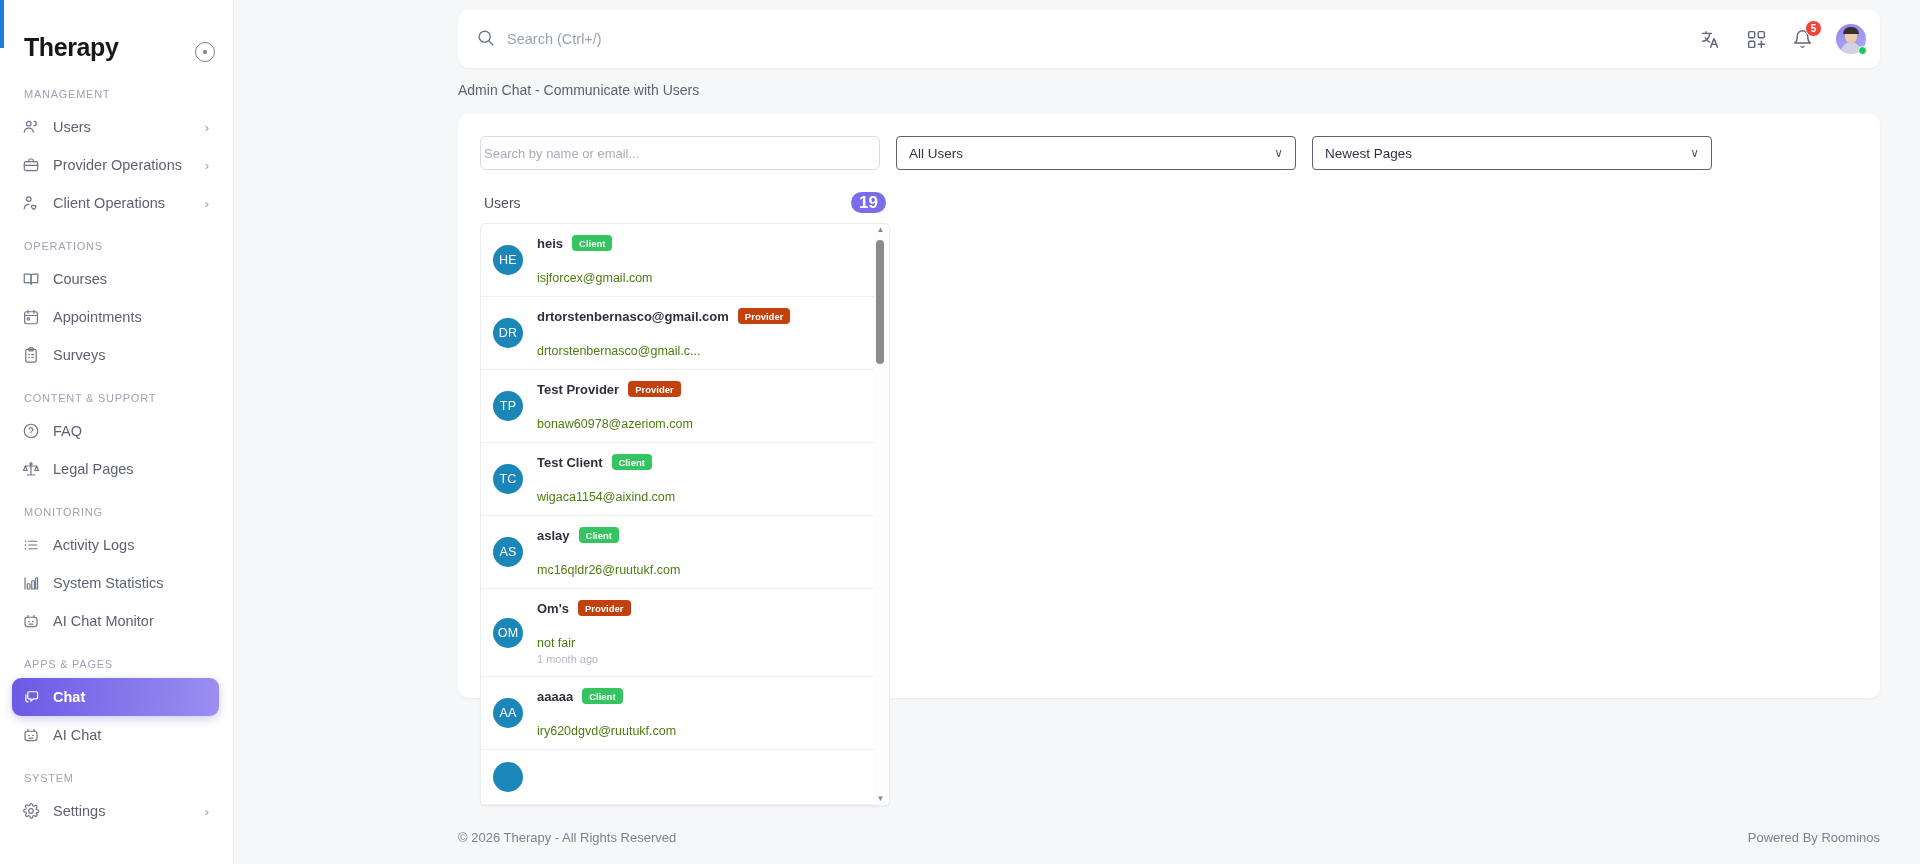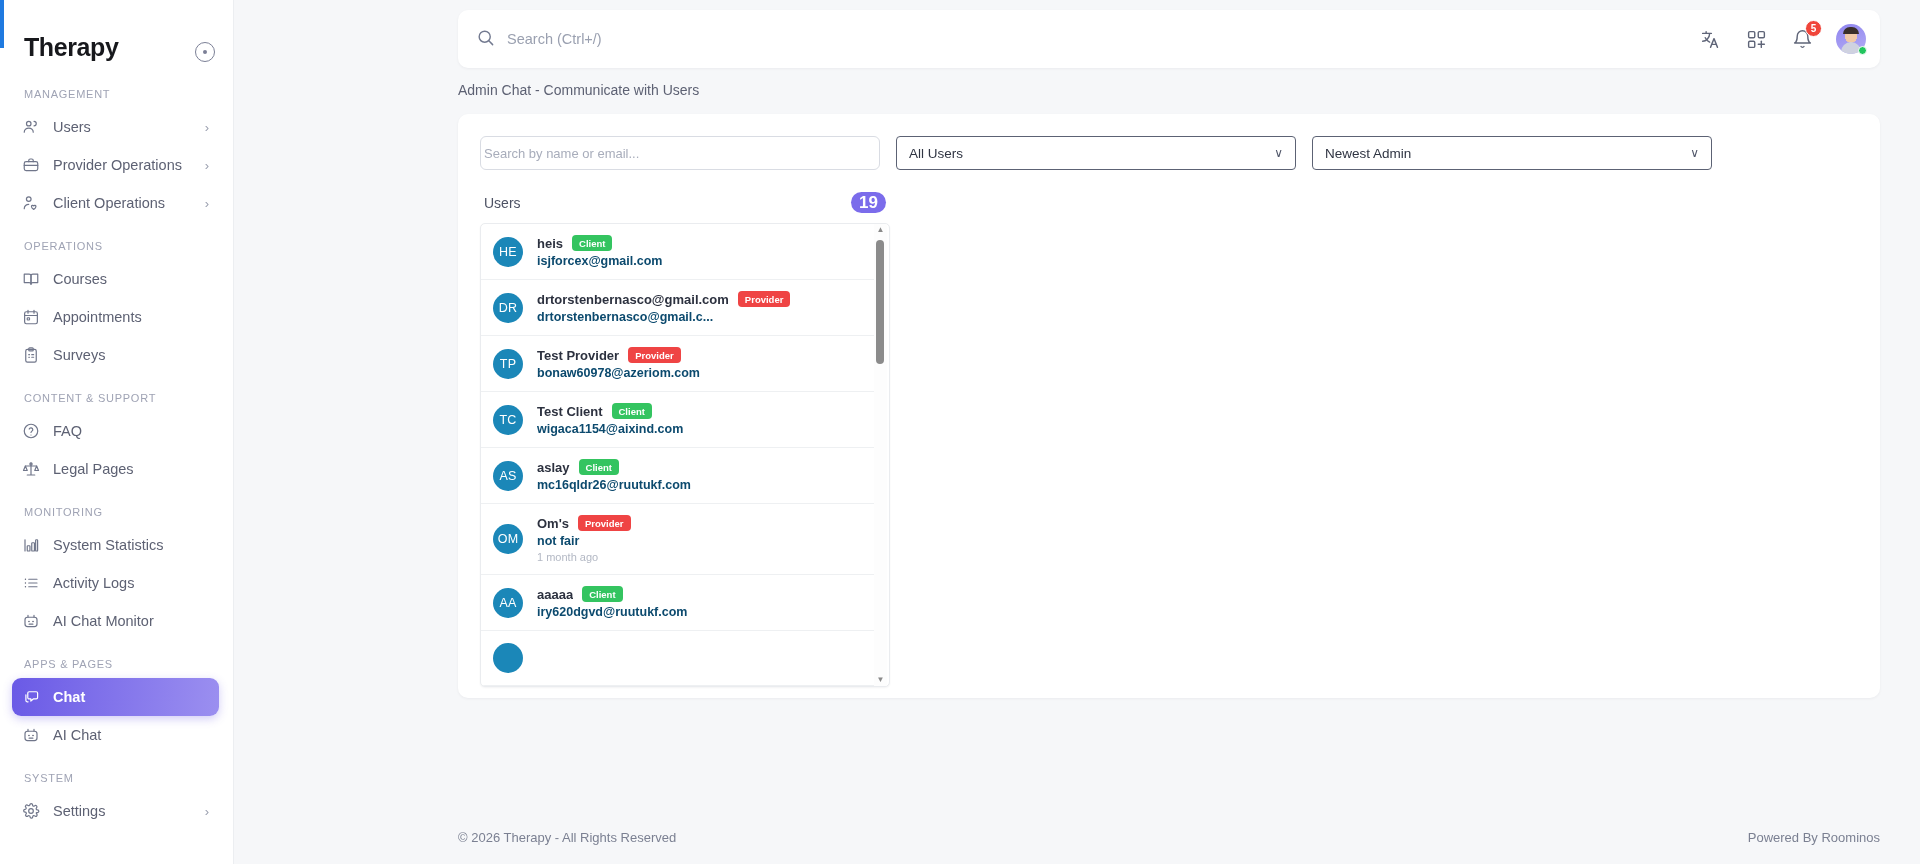--- a/index.html
+++ b/index.html
@@ -183,23 +183,23 @@
   .uname {
     font-size: 13px; font-weight: bold; color: #2c313f;
     white-space: nowrap; overflow: hidden; text-overflow: ellipsis;
     max-width: 255px;
   }
   .tag {
     font-size: 9.5px; font-weight: bold; color: #fff;
     border-radius: 4px; padding: 2.5px 7px; white-space: nowrap;
   }
   .tag.client { background: #34c460; }
-  .tag.provider { background: #ef4444; }
-  .usub { font-size: 12.5px; color: #0c4a6e; margin-top: 3px;
-    white-space: nowrap; overflow: hidden; text-overflow: ellipsis; font-weight: bold; }
+  .tag.provider { background: #c2410c; }
+  .usub { font-size: 12.5px; color: #4d7c0f; margin-top: 20px;
+    white-space: nowrap; overflow: hidden; text-overflow: ellipsis; }
   .utime { font-size: 11px; color: #b3b8c4; margin-top: 3px; }
 
   
   .sbar {
     position: absolute; right: 2px; top: 0; width: 13px; height: 100%;
     background: #fdfdfd; display: flex; flex-direction: column;
     align-items: center; justify-content: space-between; padding: 2px 0;
   }
   .sbar .arw { font-size: 8px; color: #8a8a8a; line-height: 1; }
   .sbar .track { flex: 1; width: 100%; position: relative; }
@@ -323,38 +323,38 @@
               <path d="M19.5 8L17 14h5z"></path>
               <circle cx="12" cy="5.2" r="1.5"></circle>
             </svg>
           </span>
           <span class="lbl">Legal Pages</span>
         </div>
         <div class="nav-section sp">MONITORING</div>
         <div class="nav-item">
           <span class="ico">
             <svg viewBox="0 0 24 24" width="18" height="18">
+              <path d="M9 7h11M9 12h11M9 17h11"></path>
+              <circle cx="4.6" cy="7" r="0.9" fill="currentColor" stroke="none"></circle>
+              <circle cx="4.6" cy="12" r="0.9" fill="currentColor" stroke="none"></circle>
+              <circle cx="4.6" cy="17" r="0.9" fill="currentColor" stroke="none"></circle>
+            </svg>
+          </span>
+          <span class="lbl">Activity Logs</span>
+        </div>
+        <div class="nav-item">
+          <span class="ico">
+            <svg viewBox="0 0 24 24" width="18" height="18">
               <path d="M4 20V5"></path>
               <rect x="7" y="13" width="3.6" height="7" rx="0.8"></rect>
               <rect x="13" y="9" width="3.6" height="11" rx="0.8"></rect>
               <rect x="18.2" y="5" width="2.6" height="15" rx="0.8"></rect>
             </svg>
           </span>
           <span class="lbl">System Statistics</span>
-        </div>
-        <div class="nav-item">
-          <span class="ico">
-            <svg viewBox="0 0 24 24" width="18" height="18">
-              <path d="M9 7h11M9 12h11M9 17h11"></path>
-              <circle cx="4.6" cy="7" r="0.9" fill="currentColor" stroke="none"></circle>
-              <circle cx="4.6" cy="12" r="0.9" fill="currentColor" stroke="none"></circle>
-              <circle cx="4.6" cy="17" r="0.9" fill="currentColor" stroke="none"></circle>
-            </svg>
-          </span>
-          <span class="lbl">Activity Logs</span>
         </div>
         <div class="nav-item">
           <span class="ico">
             <svg viewBox="0 0 24 24" width="18" height="18">
               <rect x="4" y="7" width="16" height="12.5" rx="3.4"></rect>
               <path d="M8 4.5v2.5M16 4.5v2.5"></path>
               <circle cx="9.3" cy="12.6" r="1.1" fill="currentColor" stroke="none"></circle>
               <circle cx="14.7" cy="12.6" r="1.1" fill="currentColor" stroke="none"></circle>
               <path d="M9.5 16.2h5"></path>
             </svg>
@@ -448,21 +448,21 @@
     <div class="content-wrap">
       <div class="card">
 
         <div class="filters">
           <input class="filter-search" value="" placeholder="Search by name or email..." style="">
           <div class="sel sel-users">
             <span class="sel-label">All Users</span>
             <span class="sel-chev">∨</span>
           </div>
           <div class="sel sel-sort">
-            <span class="sel-label">Newest Admin</span>
+            <span class="sel-label">Newest Pages</span>
             <span class="sel-chev">∨</span>
           </div>
         </div>
 
         <div class="body-row">
 
           <div class="list-col">
             <div class="list-head">
               <span class="lh-title">Users</span>
               <span class="count-badge">19</span>

